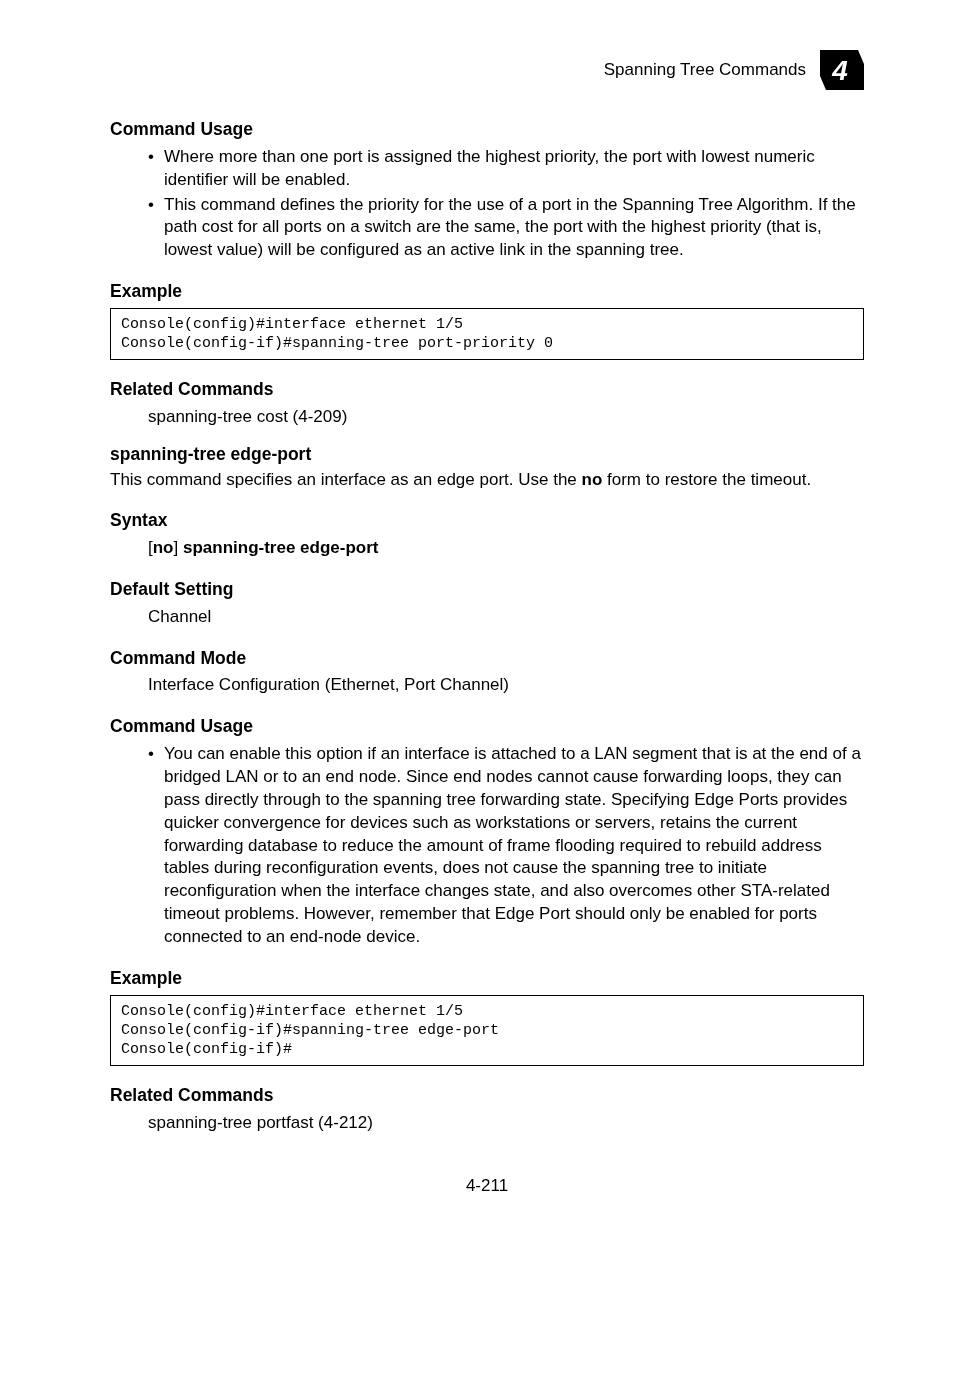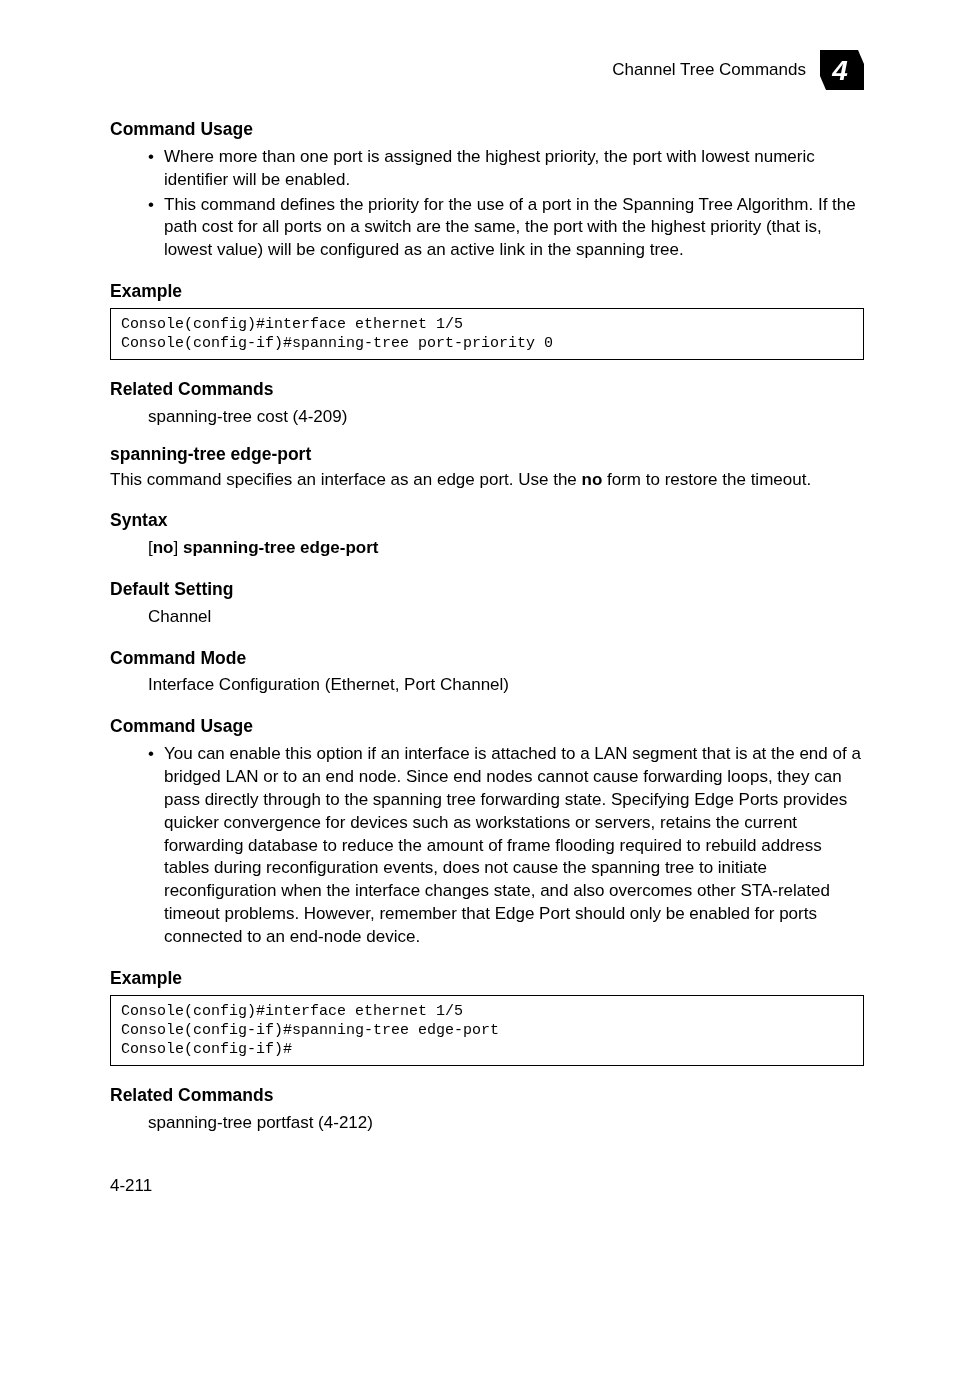--- a/index.html
+++ b/index.html
@@ -63,30 +63,30 @@
     .indent1 { padding-left: 38px; margin-bottom: 6px; }
     .cmd-sub {
       font-weight: bold;
       font-size: 17.5px;
       margin-top: 14px;
       margin-bottom: 2px;
     }
     .paragraph { margin-bottom: 6px; }
     .bold-inline { font-weight: bold; }
     .footer-pageno {
-      text-align: left;
+      text-align: center;
       margin-top: 40px;
       font-size: 17px;
     }
   </style>
 </head>
 <body>
 
 <div class="header-row">
-  <span>Channel Tree Commands</span>
+  <span>Spanning Tree Commands</span>
   <span class="chapter-badge">
     <svg viewBox="0 0 44 40">
       <polygon points="0,0 38,0 44,14 44,40 6,40 0,26" fill="#000"></polygon>
       <text x="20" y="30" font-family="Arial" font-size="28" font-weight="bold" font-style="italic" fill="#fff" text-anchor="middle">4</text>
     </svg>
   </span>
 </div>
 
 <div class="section-h">Command Usage</div>
 <ul class="bullets">

